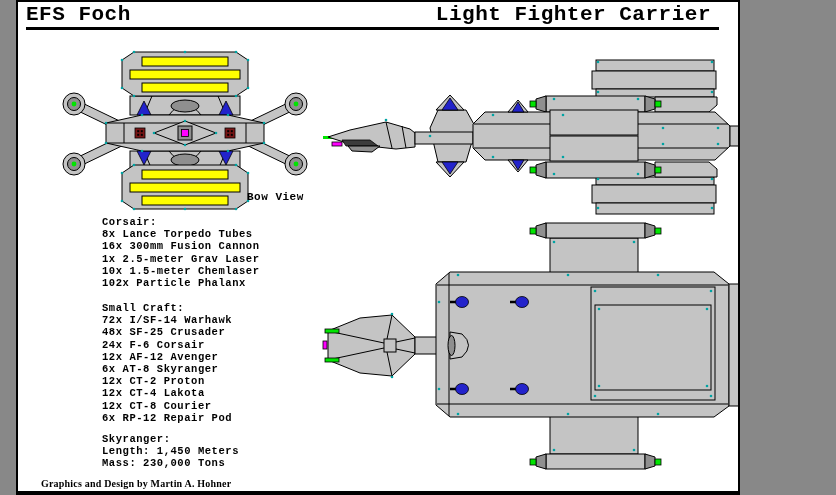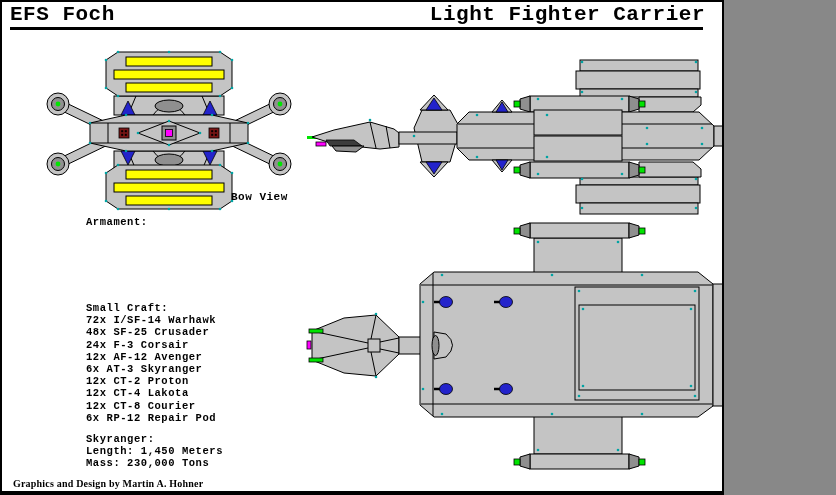--- a/index.html
+++ b/index.html
@@ -1,39 +1,39 @@
 <!DOCTYPE html>
 <html style="--c-bg: #FFFFFF; --c-outline: #000000; --c-hull: #C4C4C4; --c-hull2: #8F8F8F; --c-yellow: #FFFF00; --c-blue: #2323CB; --c-green: #00E400; --c-magenta: #FF00FF; --c-engine: #7A1616; --c-teal: #00A3A3; --c-dark: #3C3C3C;"><head>
 <meta charset="utf-8">
 <style>
   html,body{margin:0;padding:0;background:#888;}
   .page{
     position:relative;width:724px;height:495px;box-sizing:border-box;
     background:var(--c-bg,#fff);border:2px solid var(--c-outline,#000);
     border-bottom-width:4px;overflow:hidden;
-    font-family:"Liberation Mono","DejaVu Sans Mono",monospace;color:#000;
+    font-family:"Liberation Mono","DejaVu Sans Mono",monospace;color:#000;margin-left:16px;
   }
   .title{
     position:absolute;top:2px;font:bold 21px/22px "Liberation Mono","DejaVu Sans Mono",monospace;
     letter-spacing:0.5px;white-space:pre;
   }
   .title-left{left:8px;}
-  .title-right{right:17px;}
+  .title-right{right:27px;}
   .title-rule{position:absolute;left:8px;right:19px;top:25px;height:2.5px;background:var(--c-outline,#000);}
   .view-label{
     position:absolute;font:bold 11px/13px "Liberation Mono","DejaVu Sans Mono",monospace;
     letter-spacing:0.5px;white-space:pre;
   }
   .spec-block{position:absolute;left:84px;}
   .spec-title,.spec-line{
     font:bold 10.5px/12.2px "Liberation Mono","DejaVu Sans Mono",monospace;
     letter-spacing:0.55px;white-space:pre;
   }
   .credit{
-    position:absolute;left:11px;top:476px;
+    position:absolute;left:23px;top:476px;
     font:bold 10px/12px "Liberation Serif","DejaVu Serif",serif;letter-spacing:0.2px;
   }
   svg{position:absolute;}
   .sh {fill:var(--c-hull,#c0c0c0);stroke:var(--c-outline,#000);stroke-width:1;}
   .sh2{fill:var(--c-hull2,#919191);stroke:var(--c-outline,#000);stroke-width:1;}
   .yel{fill:var(--c-yellow,#ff0);stroke:var(--c-outline,#000);stroke-width:1;}
   .blu{fill:var(--c-blue,#2323cb);stroke:var(--c-outline,#000);stroke-width:0.8;}
   .grn{fill:var(--c-green,#00e400);stroke:var(--c-outline,#000);stroke-width:0.8;}
   .gf {fill:var(--c-green,#00e400);}
   .mag{fill:var(--c-magenta,#f0f);stroke:var(--c-outline,#000);stroke-width:0.8;}
@@ -362,31 +362,38 @@
         <circle class="dot" cx="616" cy="240" r="1.3"></circle>
       <circle class="dot" cx="536" cy="448" r="1.3"></circle>
         <circle class="dot" cx="616" cy="448" r="1.3"></circle>
       <circle class="dot" cx="374" cy="312" r="1.3"></circle>
         <circle class="dot" cx="374" cy="375" r="1.3"></circle>
     </g>
   </svg>
   <div class="view-label" style="left:734px;top:455px">Top View</div>
 
   <div class="spec-block" style="top:214px">
-    <div class="spec-title">Armament:</div>
+    <div class="spec-title">Corsair:</div>
+    <div>
+        <div class="spec-line">8x Lance Torpedo Tubes</div>
+        <div class="spec-line">16x 300mm Fusion Cannon</div>
+        <div class="spec-line">1x 2.5-meter Grav Laser</div>
+        <div class="spec-line">10x 1.5-meter Chemlaser</div>
+        <div class="spec-line">102x Particle Phalanx</div>
+      </div>
   </div>
 
   <div class="spec-block" style="top:300px">
     <div class="spec-title">Small Craft:</div>
     <div>
         <div class="spec-line">72x I/SF-14 Warhawk</div>
         <div class="spec-line">48x SF-25 Crusader</div>
-        <div class="spec-line">24x F-3 Corsair</div>
+        <div class="spec-line">24x F-6 Corsair</div>
         <div class="spec-line">12x AF-12 Avenger</div>
-        <div class="spec-line">6x AT-3 Skyranger</div>
+        <div class="spec-line">6x AT-8 Skyranger</div>
         <div class="spec-line">12x CT-2 Proton</div>
         <div class="spec-line">12x CT-4 Lakota</div>
         <div class="spec-line">12x CT-8 Courier</div>
         <div class="spec-line">6x RP-12 Repair Pod</div>
       </div>
   </div>
 
   <div class="spec-block" style="top:431px">
     <div class="spec-title">Skyranger:</div>
     <div>

